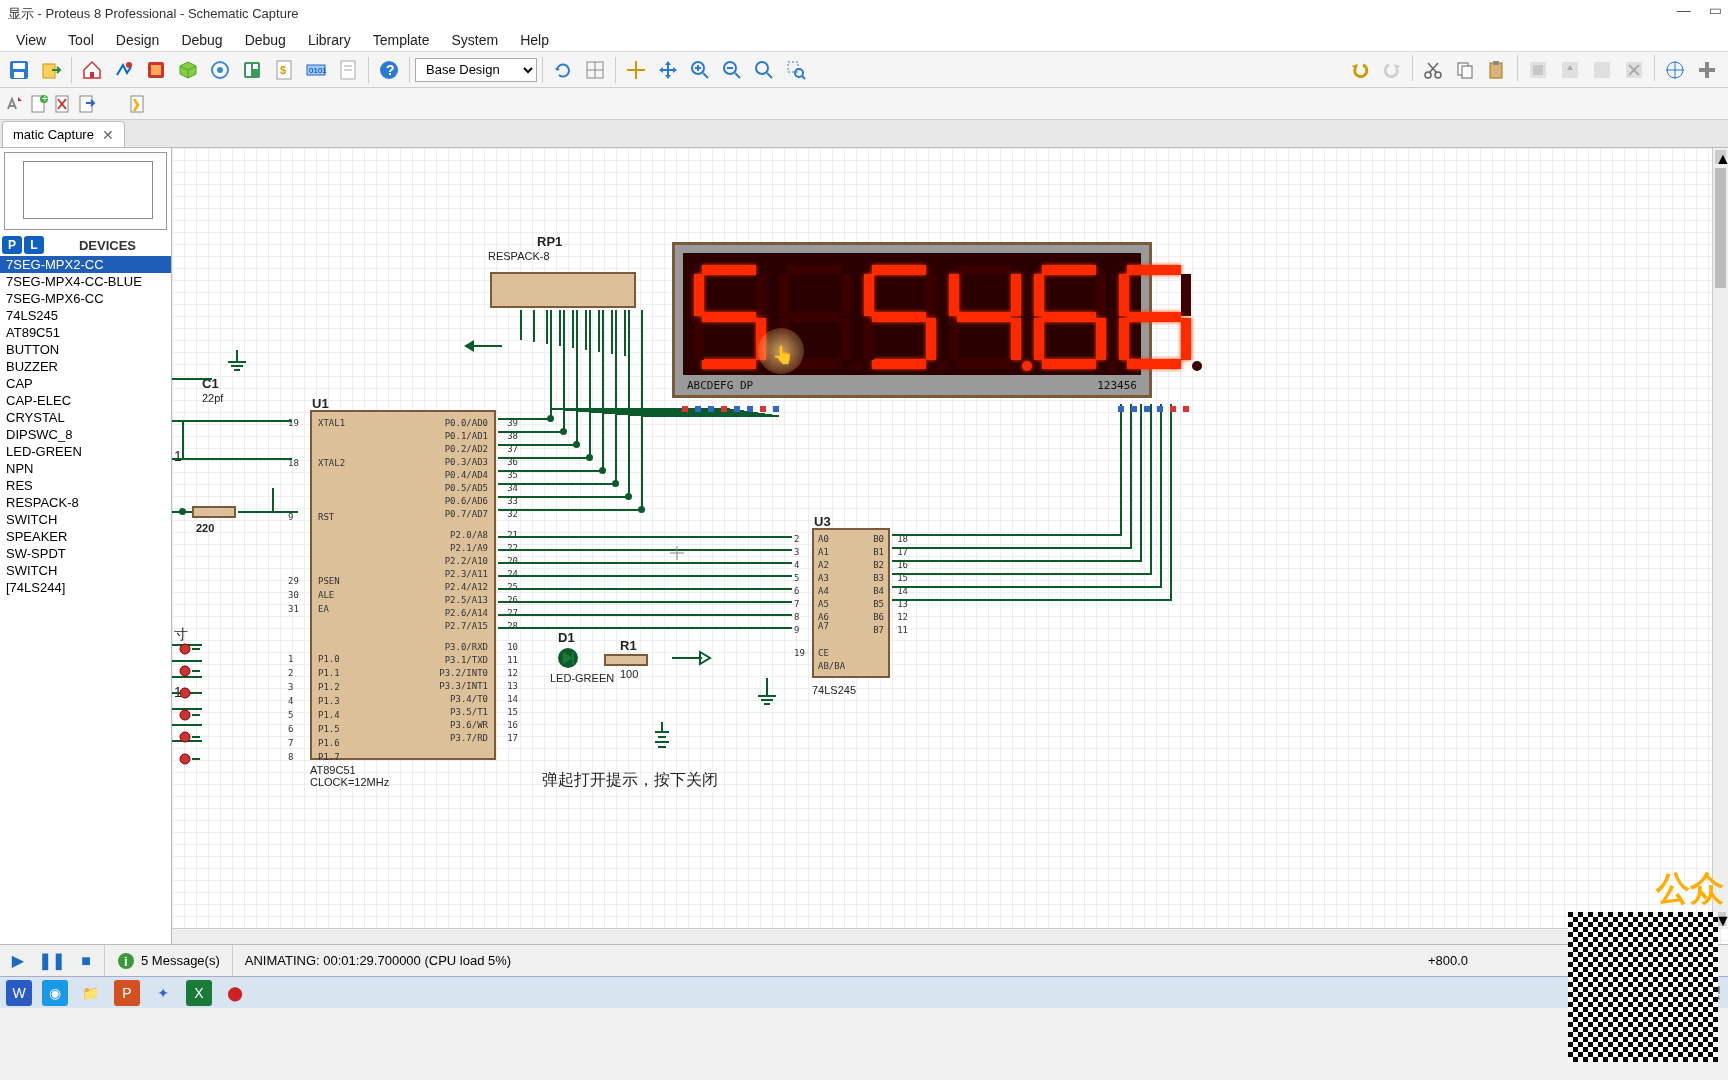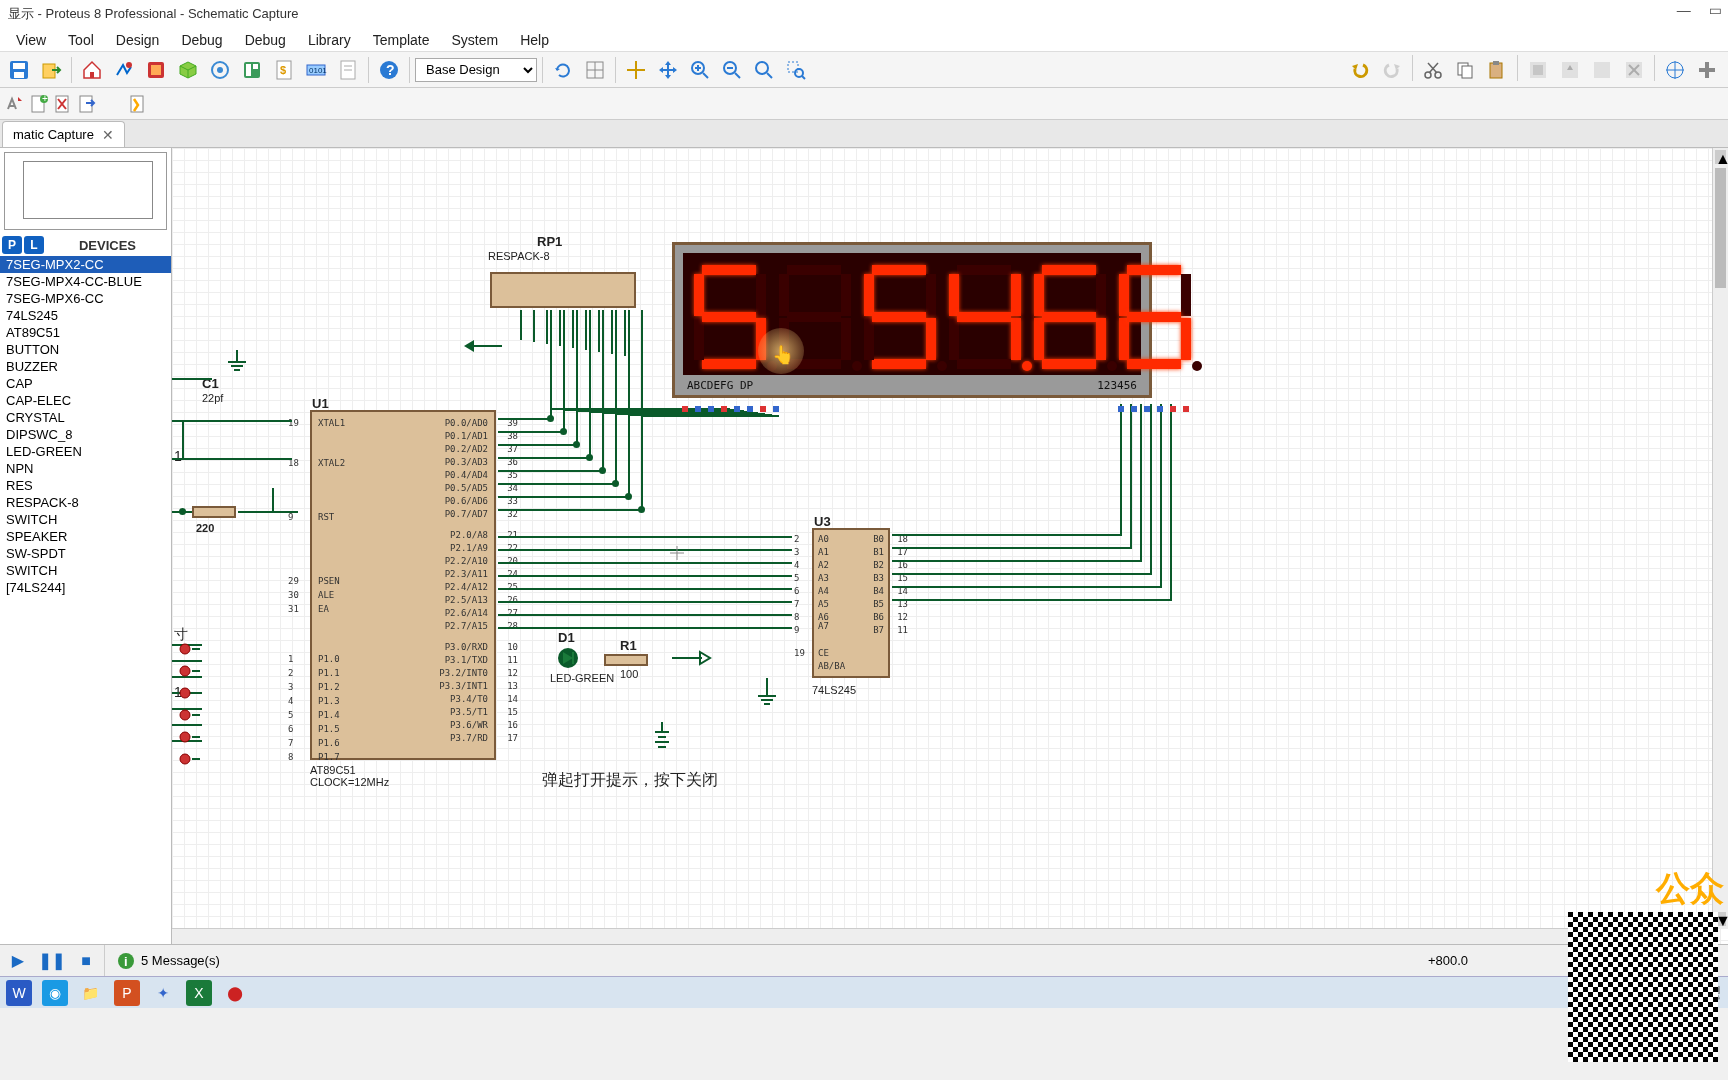--- a/index.html
+++ b/index.html
@@ -833,20 +833,23 @@
       </div>
     <div class="simbtn" style="color:#1a6ac4">■</div>
   </div>
   <div class="msg">
     <svg width="18" height="18" style="margin-right:6px">
         <circle cx="9" cy="9" r="8" fill="#3a9a3a"></circle>
         <text x="7" y="14" font-size="13" fill="#fff" font-weight="bold">i</text>
       </svg>
     <span>5 Message(s)</span>
   </div>
+  <div class="msg">
+      <span>ANIMATING: 00:01:29.700000 (CPU load 5%)</span>
+    </div>
   <div class="coord"><span>+800.0</span></div>
 </div>
 
 <div class="taskbar">
   <div class="ticon" style="background:#2a5ac4;color:#fff">W</div>
   <div class="ticon" style="background:#1a9ae4;color:#fff">◉</div>
   <div class="ticon" style="color:#d9a030">📁</div>
   <div class="ticon" style="background:#d35020;color:#fff">P</div>
   <div class="ticon" style="color:#36c">✦</div>
   <div class="ticon" style="background:#1a7a3a;color:#fff">X</div>

